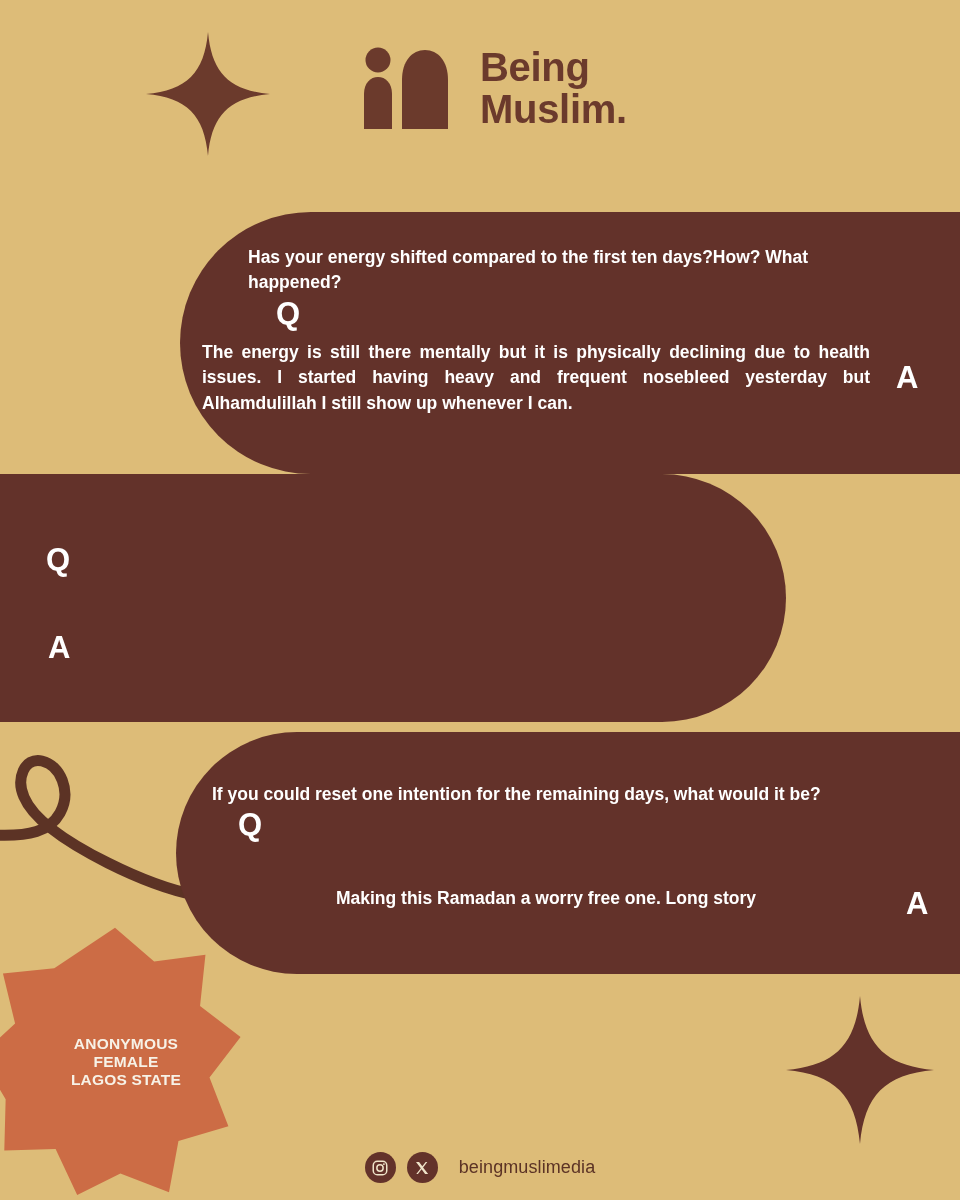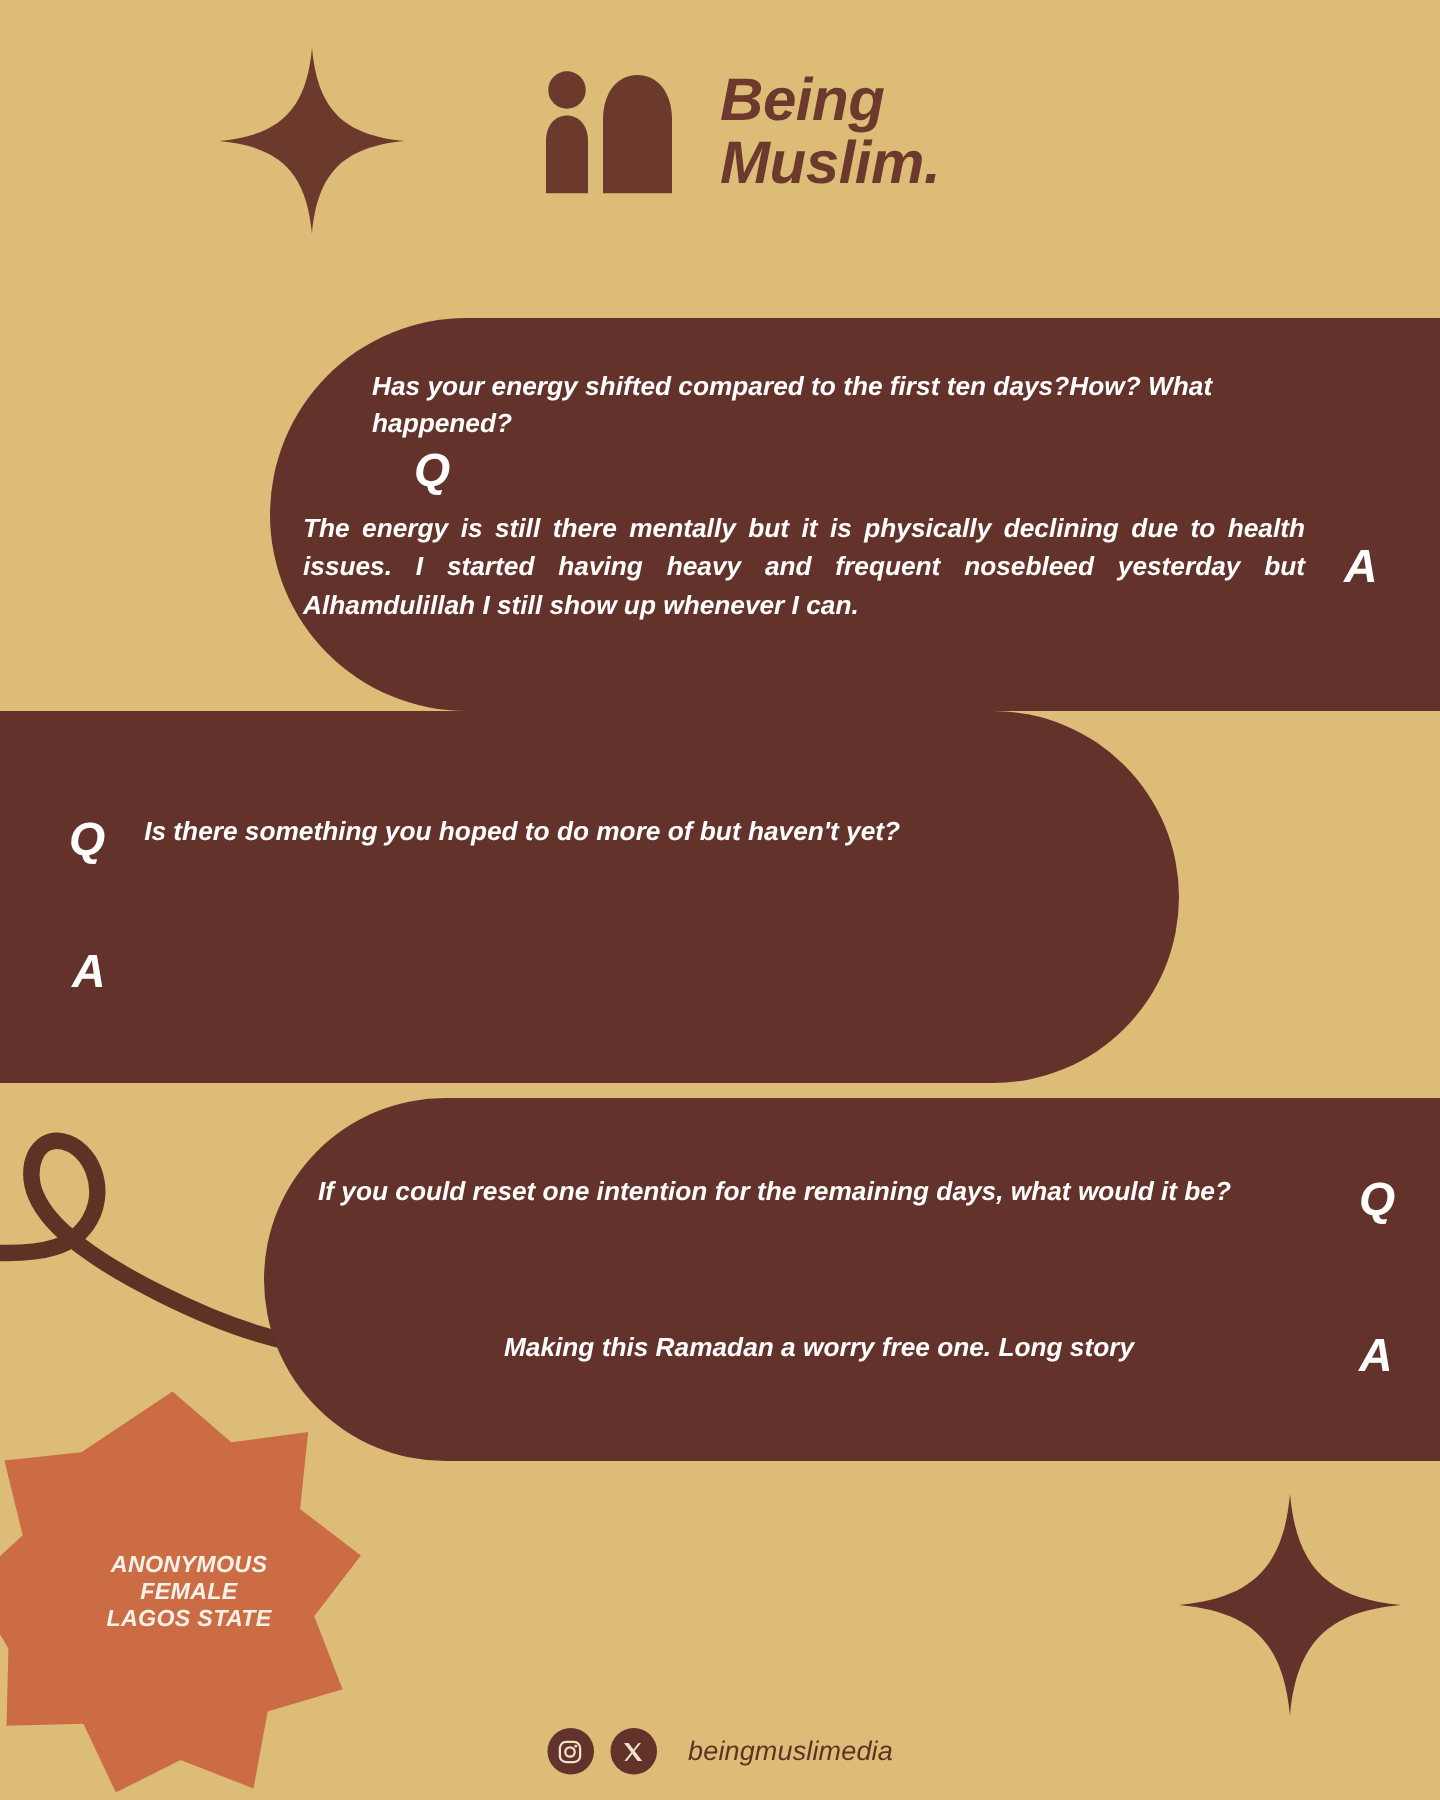--- a/index.html
+++ b/index.html
@@ -9,21 +9,20 @@
   }
   body {
     font-family: "Liberation Sans", sans-serif;
   }
   #canvas {
     position: relative;
     width: 960px;
     height: 1200px;
     overflow: hidden;
     background: #DDBC78;
-    font-style: italic;
   }
 
   
   .sparkle { position: absolute; }
   .sparkle svg { display: block; }
 
   
   .squiggle { position: absolute; left: -10px; top: 735px; }
 
   
@@ -96,21 +95,21 @@
   
   .p2-q { left: 46px; top: 542px; width: 700px; }
   .p2-q .qa-letter { margin-right: 26px; margin-top: 2px; }
   .p2-q .qa-text { width: 580px; }
 
   .p2-a { left: 48px; top: 630px; width: 700px; }
   .p2-a .qa-letter { margin-right: 26px; margin-top: 2px; }
   .p2-a .qa-text { width: 580px; }
 
   
-  .p3-q { left: 212px; top: 782px; width: 736px; }
+  .p3-q { left: 212px; top: 782px; width: 736px; flex-direction: column; }
   .p3-q .qa-text { width: 668px; }
   .p3-q .qa-letter { margin-left: 26px; margin-top: 2px; }
 
   .p3-a { left: 212px; top: 886px; width: 736px; }
   .p3-a .qa-text { width: 668px; text-align: center; }
   .p3-a .qa-letter { margin-left: 26px; margin-top: 2px; }
 
   
   .badge {
     position: absolute;
@@ -206,21 +205,20 @@
     <div class="qa-letter">Q</div>
   </div>
   <div class="qa-row p1-a">
     <div class="qa-text just">The energy is still there mentally but it is physically declining due to health issues. I started having heavy and frequent nosebleed yesterday but Alhamdulillah I still show up whenever I can.</div>
     <div class="qa-letter">A</div>
   </div>
 
   <div class="panel panel-2"></div>
   <div class="qa-row p2-q">
     <div class="qa-letter">Q</div>
-    <div class="qa-text">Is there something you hoped to do more of but haven't yet?</div>
   </div>
   <div class="qa-row p2-a">
     <div class="qa-letter">A</div>
   </div>
 
   <div class="panel panel-3"></div>
   <div class="qa-row p3-q">
     <div class="qa-text just">If you could reset one intention for the remaining days, what would it be?</div>
     <div class="qa-letter">Q</div>
   </div>

